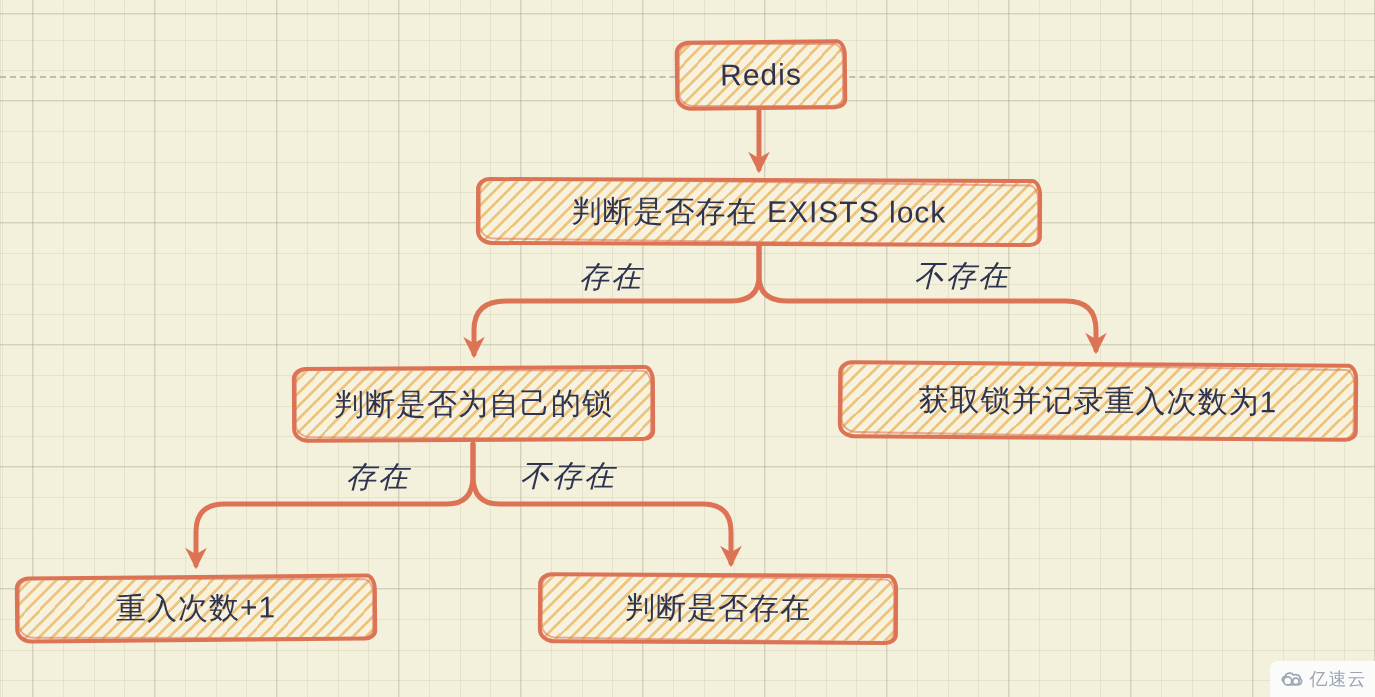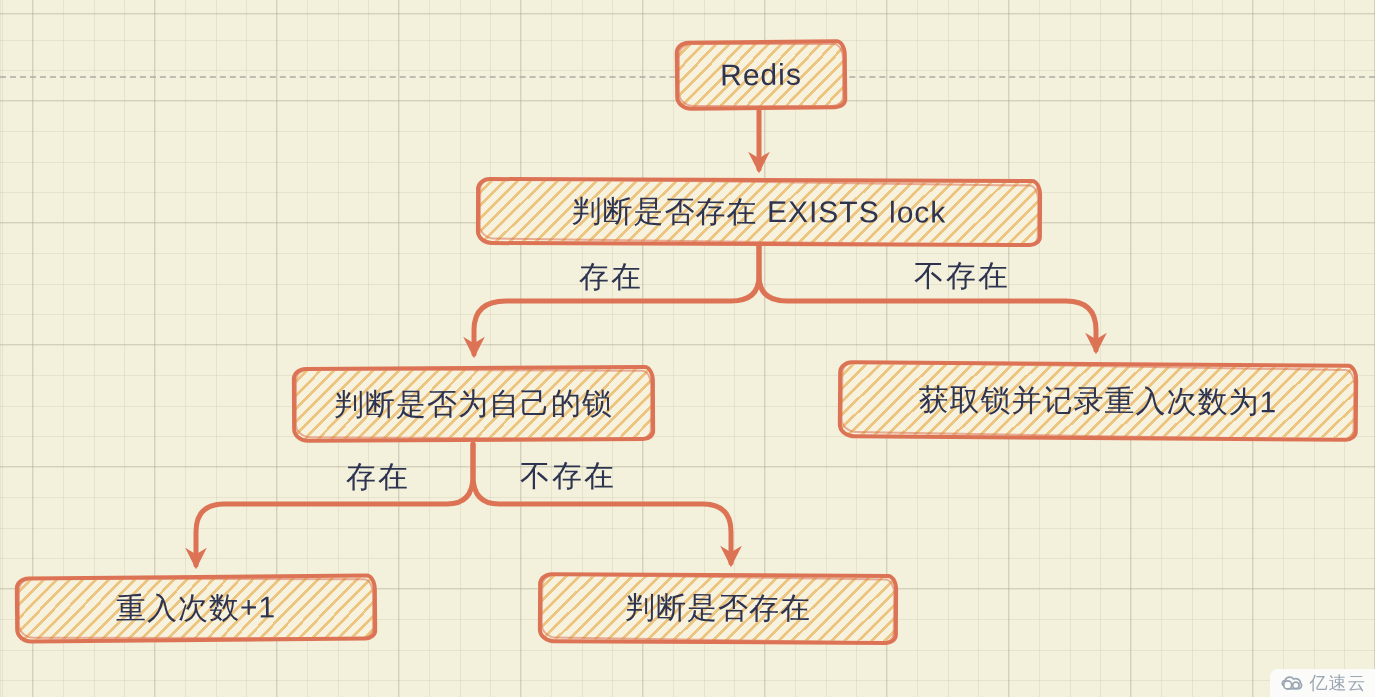--- a/index.html
+++ b/index.html
@@ -40,28 +40,28 @@
     pointer-events:none;
   }
   .n-redis       {left:675px;top:40px; width:172px;height:70px;transform:rotate(-.6deg);}
   .n-check-exists{left:476px;top:178px;width:566px;height:68px;transform:rotate(.2deg);}
   .n-check-own   {left:292px;top:366px;width:363px;height:76px;transform:rotate(-.3deg);}
   .n-acquire     {left:838px;top:362px;width:520px;height:78px;transform:rotate(.4deg);}
   .n-reentry     {left:15px; top:575px;width:362px;height:67px;transform:rotate(-.5deg);}
   .n-fail        {left:538px;top:573px;width:360px;height:71px;transform:rotate(.3deg);}
   .edge-label{
     position:absolute;color:#2e3450;font-size:30px;font-weight:500;
-    letter-spacing:2px;white-space:nowrap;
+    letter-spacing:2px;white-space:nowrap;font-style:italic;
   }
   .el-1{left:579px;top:257px;}
   .el-2{left:914px;top:256px;}
   .el-3{left:346px;top:457px;}
   .el-4{left:520px;top:456px;}
   .watermark{
-    position:absolute;right:0;bottom:0;width:105px;height:28px;
+    position:absolute;right:0;bottom:0;width:105px;height:36px;
     background:#fbfcfa;border-radius:8px 0 0 0;
     display:flex;align-items:center;justify-content:center;gap:4px;
     color:#9ba6b3;font-size:18px;letter-spacing:1px;
   }
 </style>
 </head>
 <body>
 
 <div id="canvas">
 

